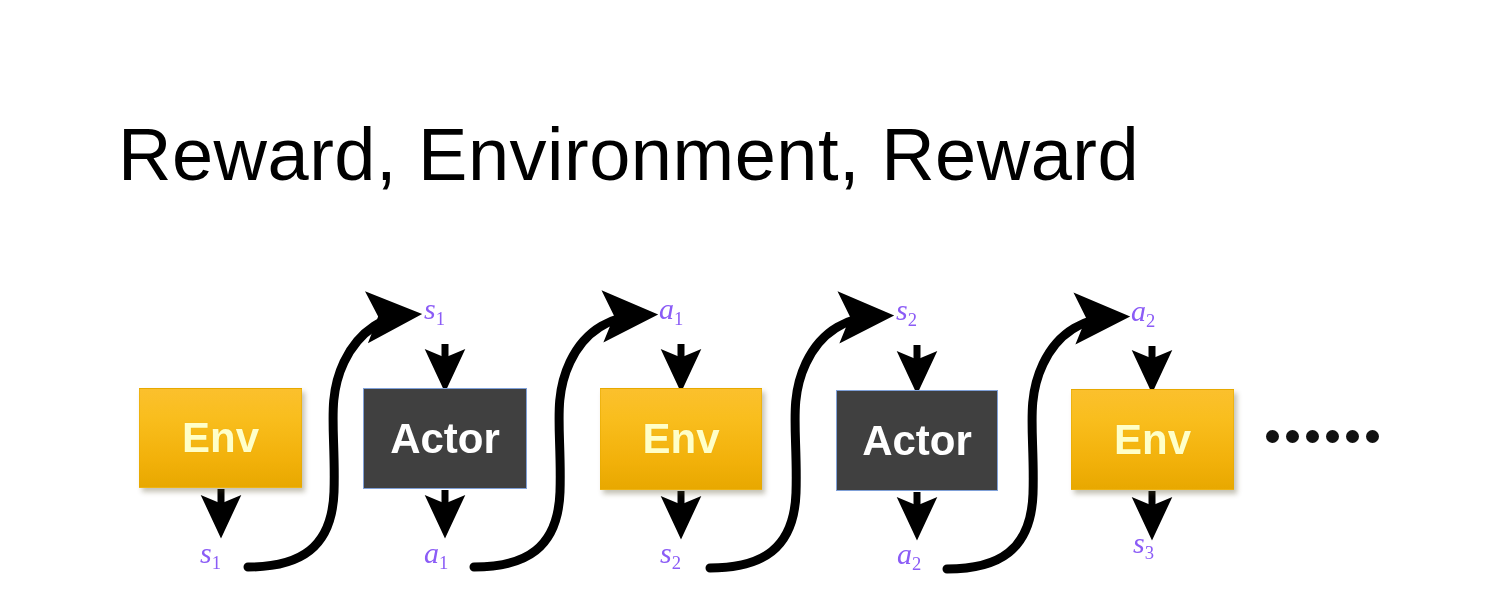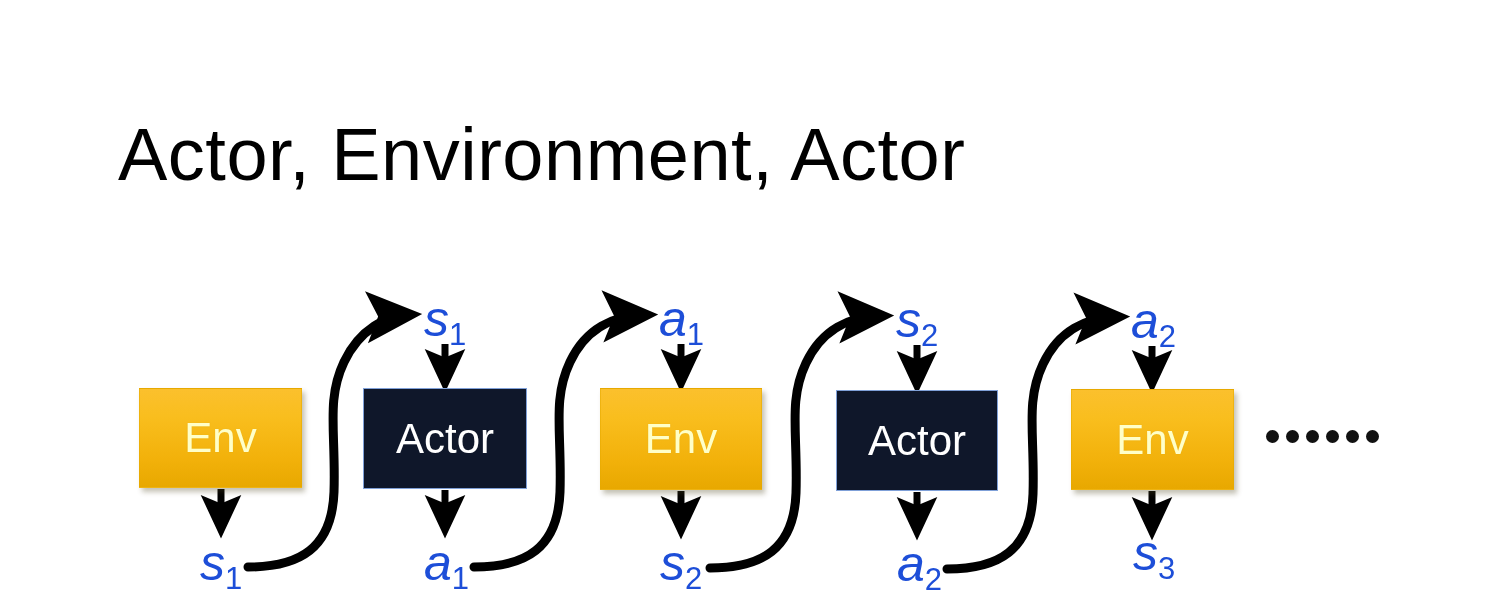--- a/index.html
+++ b/index.html
@@ -29,43 +29,43 @@
     white-space: nowrap;
     line-height: 1.0;
   }
   .node-box {
     position: absolute;
     display: flex;
     align-items: center;
     justify-content: center;
     box-sizing: border-box;
     font-family: "Liberation Sans", sans-serif;
-    font-weight: 400;
+    font-weight: 700;
     font-size: 42px;
     line-height: 1;
   }
   .node-box.env {
     background: linear-gradient(180deg, #FBC02D 0%, #F9BE1E 28%, #F2B10A 72%, #E8A800 100%);
     color: #FFFFC8;
     border: 1px solid rgba(230,170,0,0.55);
     box-shadow: 3px 4px 5px rgba(80,70,30,0.33);
     text-shadow: 0 0 1px rgba(200,150,0,0.35);
   }
   .node-box.actor {
-    background: #0f172a;
+    background: #404040;
     color: #FFFFFF;
     border: 1px solid #7FA0D8;
     box-shadow: none;
   }
   .lbl {
     position: absolute;
-    font-family: Liberation Sans, sans-serif;
+    font-family: Liberation Serif, serif;
     font-style: italic;
-    font-size: 50px;
-    color: #1d4ed8;
+    font-size: 30px;
+    color: #8b5cf6;
     white-space: nowrap;
     line-height: 1;
   }
   .lbl sub {
     font-size: 0.62em;
     font-style: normal;
     vertical-align: -0.30em;
     letter-spacing: 0;
   }
   #edges {
@@ -90,21 +90,21 @@
     height: 13px;
     border-radius: 50%;
     background: #111111;
   }
 </style>
 </head>
 <body>
 
 <div id="slide">
 
-  <div id="slide-title">Actor, Environment, Actor</div>
+  <div id="slide-title">Reward, Environment, Reward</div>
 
   <svg id="edges" viewBox="0 0 1500 608" xmlns="http://www.w3.org/2000/svg">
     <defs>
       <marker id="ah" markerWidth="9" markerHeight="9" refX="5.0" refY="3.2" orient="auto" markerUnits="strokeWidth">
         <path d="M0,0.3 L6.2,3.2 L0,6.1 L1.2,3.2 Z" fill="#000000"></path>
       </marker>
       <marker id="ah-curve" markerWidth="9" markerHeight="9" refX="4.4" refY="3.2" orient="auto" markerUnits="strokeWidth">
         <path d="M0,0.3 L6.2,3.2 L0,6.1 L1.3,3.2 Z" fill="#000000"></path>
       </marker>
     </defs>

